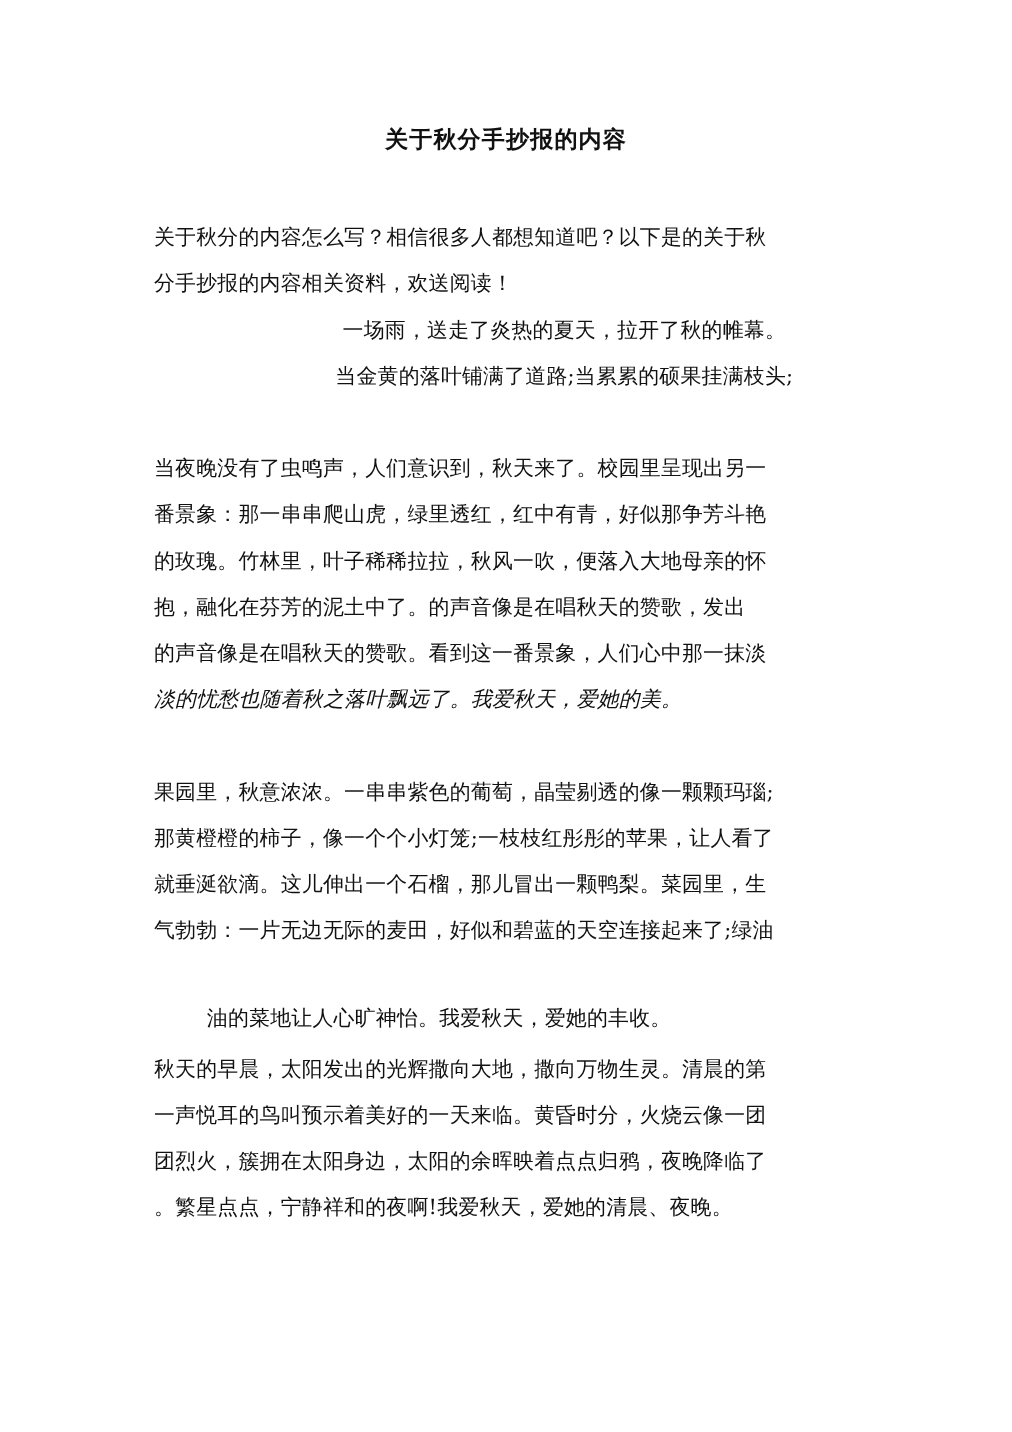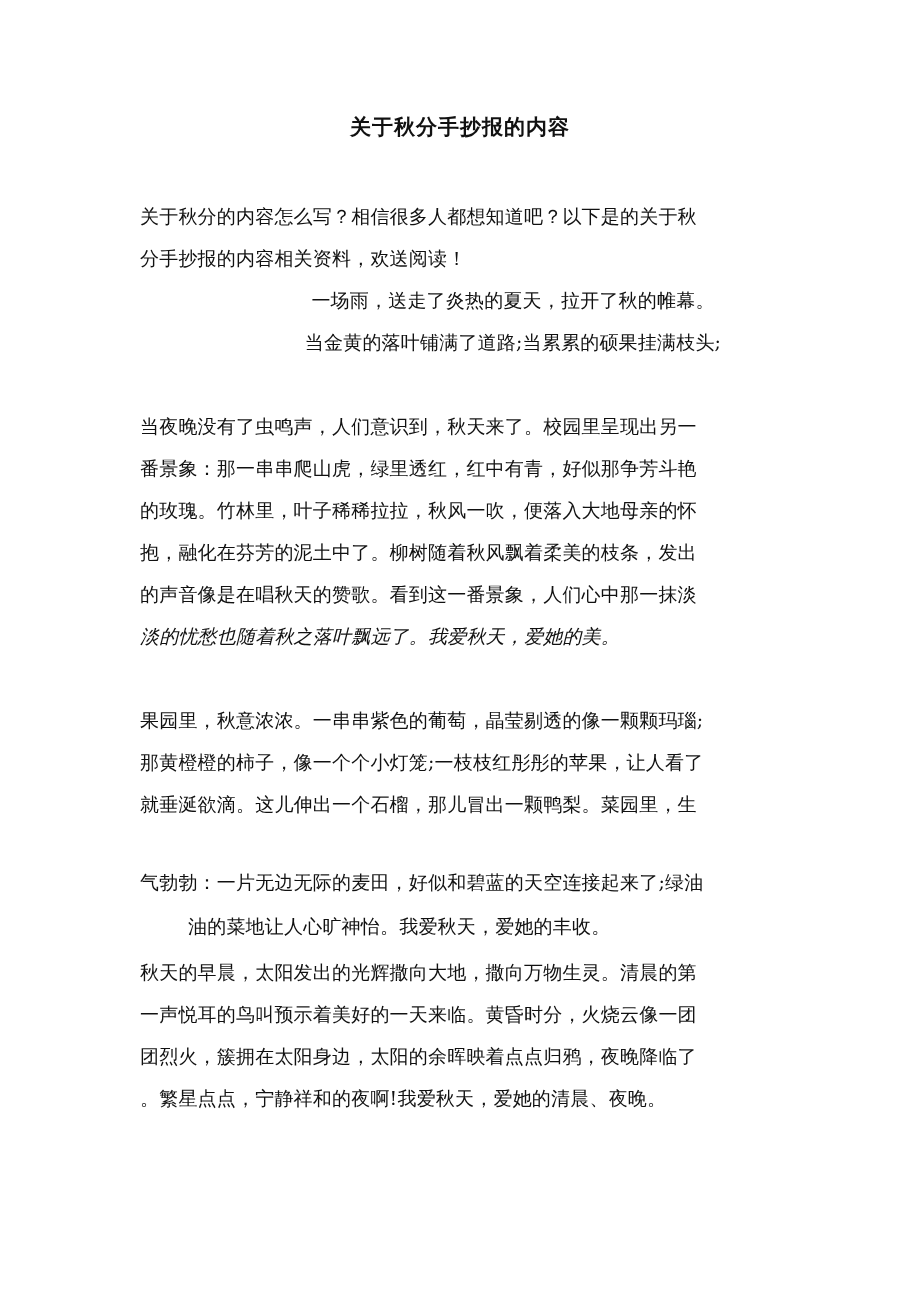--- a/index.html
+++ b/index.html
@@ -58,28 +58,28 @@
 
   <div class="line" style="top:202px;">关于秋分的内容怎么写？相信很多人都想知道吧？以下是的关于秋</div>
   <div class="line" style="top:244px;">分手抄报的内容相关资料，欢送阅读！</div>
 
   <div class="line indent" style="top:286px;">一场雨，送走了炎热的夏天，拉开了秋的帷幕。</div>
   <div class="line indent" style="top:328px;">当金黄的落叶铺满了道路;当累累的硕果挂满枝头;</div>
 
   <div class="line" style="top:412px;">当夜晚没有了虫鸣声，人们意识到，秋天来了。校园里呈现出另一</div>
   <div class="line" style="top:454px;">番景象：那一串串爬山虎，绿里透红，红中有青，好似那争芳斗艳</div>
   <div class="line" style="top:496px;">的玫瑰。竹林里，叶子稀稀拉拉，秋风一吹，便落入大地母亲的怀</div>
-  <div class="line" style="top:538px;">抱，融化在芬芳的泥土中了。柳树随着秋风飘着柔美的枝条，发出</div>
+  <div class="line" style="top:538px;">抱，融化在芬芳的泥土中了。的声音像是在唱秋天的赞歌，发出</div>
   <div class="line" style="top:580px;">的声音像是在唱秋天的赞歌。看到这一番景象，人们心中那一抹淡</div>
   <div class="line" style="top:622px;font-style:italic;">淡的忧愁也随着秋之落叶飘远了。我爱秋天，爱她的美。</div>
 
   <div class="line" style="top:706px;">果园里，秋意浓浓。一串串紫色的葡萄，晶莹剔透的像一颗颗玛瑙;</div>
   <div class="line" style="top:748px;">那黄橙橙的柿子，像一个个小灯笼;一枝枝红彤彤的苹果，让人看了</div>
   <div class="line" style="top:790px;">就垂涎欲滴。这儿伸出一个石榴，那儿冒出一颗鸭梨。菜园里，生</div>
-  <div class="line" style="top:832px;margin-top:36px;">气勃勃：一片无边无际的麦田，好似和碧蓝的天空连接起来了;绿油</div>
+  <div class="line" style="top:832px;">气勃勃：一片无边无际的麦田，好似和碧蓝的天空连接起来了;绿油</div>
   <div class="line" style="top:912px;margin-left:48px;">油的菜地让人心旷神怡。我爱秋天，爱她的丰收。</div>
 
   <div class="line" style="top:958px;">秋天的早晨，太阳发出的光辉撒向大地，撒向万物生灵。清晨的第</div>
   <div class="line" style="top:1000px;">一声悦耳的鸟叫预示着美好的一天来临。黄昏时分，火烧云像一团</div>
   <div class="line" style="top:1042px;">团烈火，簇拥在太阳身边，太阳的余晖映着点点归鸦，夜晚降临了</div>
   <div class="line" style="top:1084px;">。繁星点点，宁静祥和的夜啊!我爱秋天，爱她的清晨、夜晚。</div>
 
 </div>
 
 </body></html>

